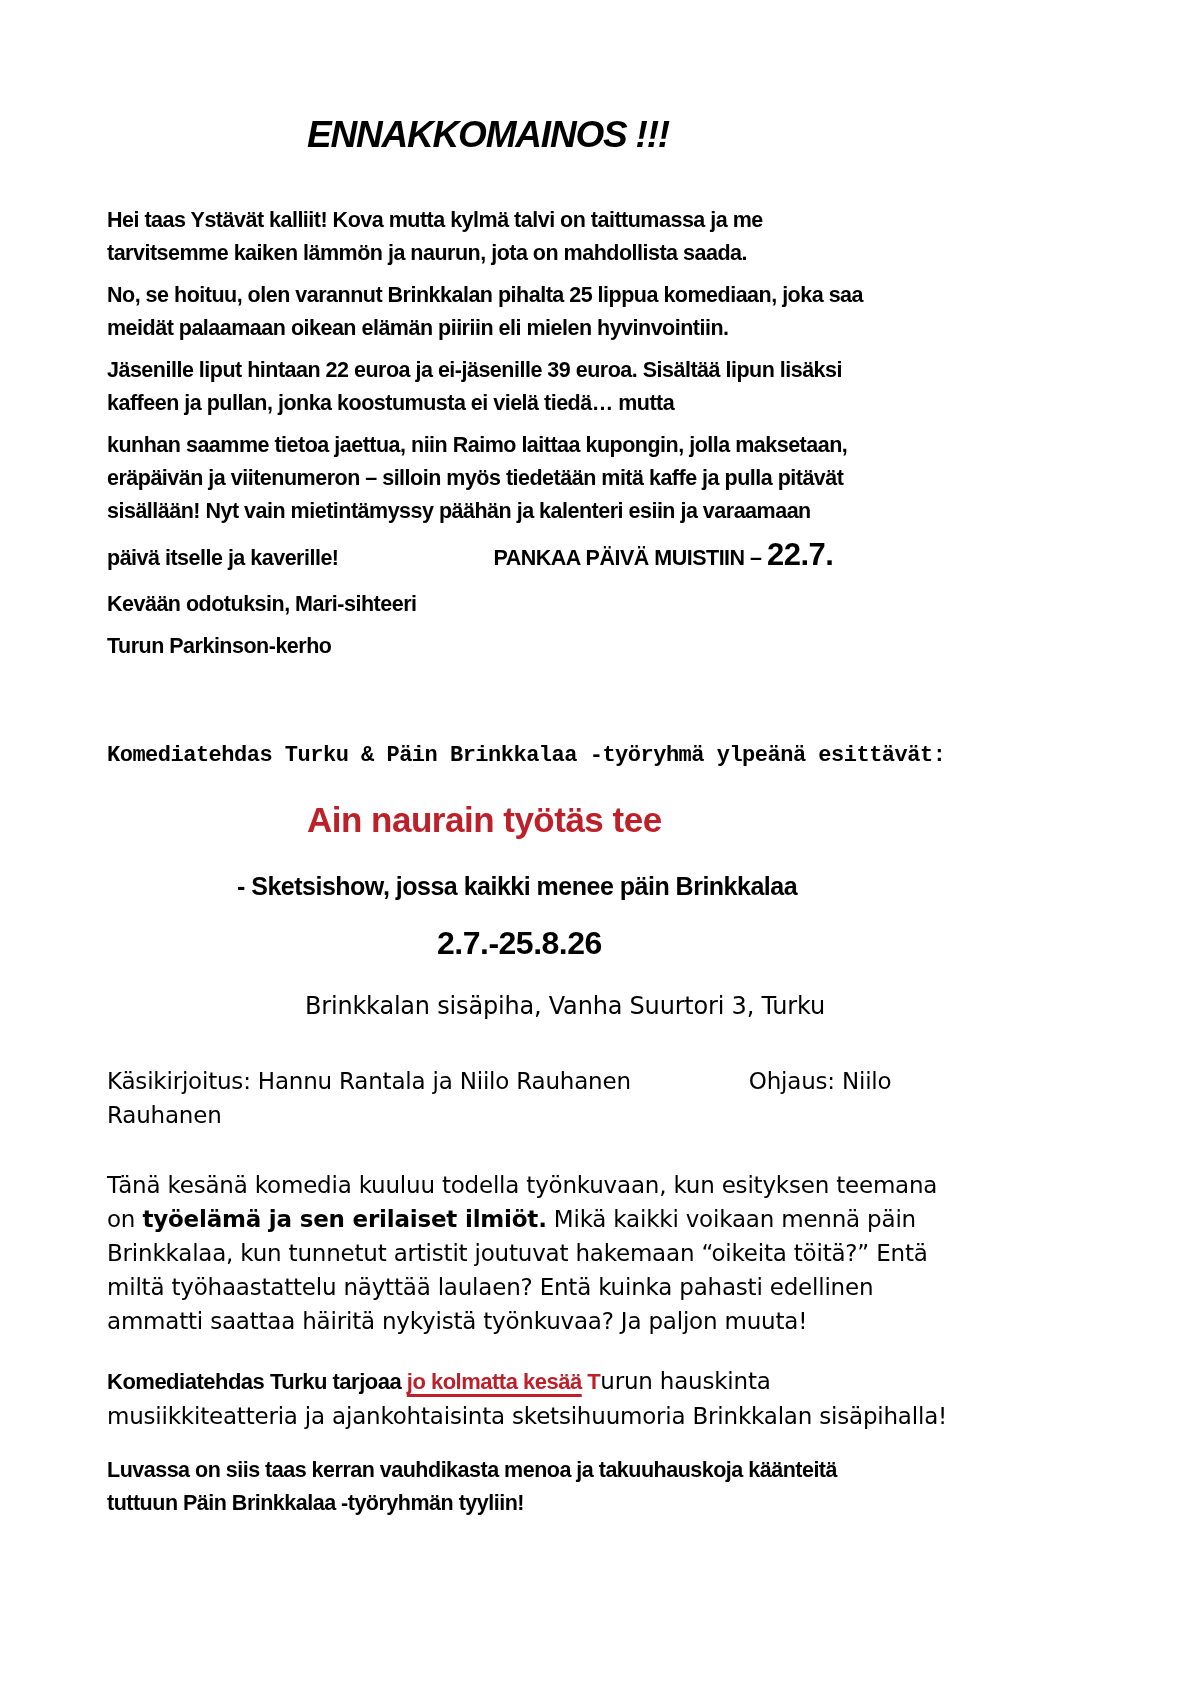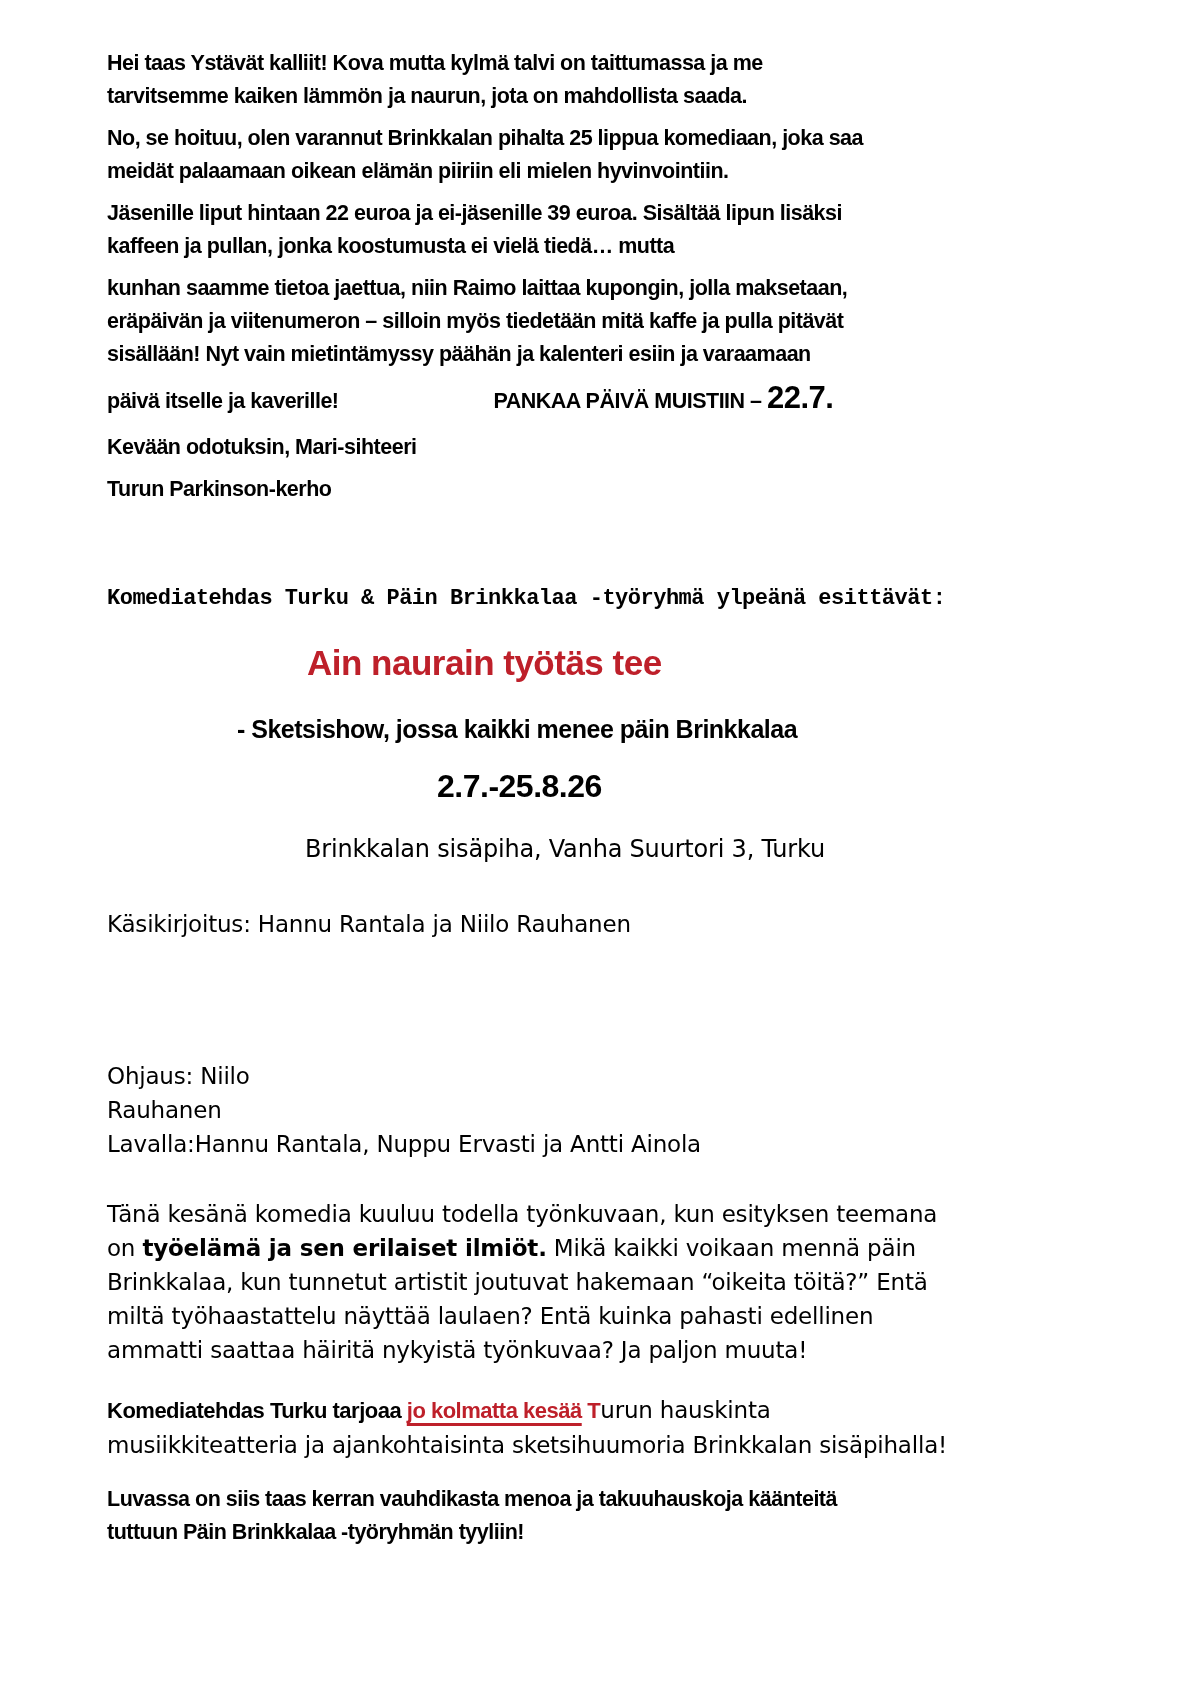--- a/index.html
+++ b/index.html
@@ -56,21 +56,21 @@
   .show-title{
     color:var(--red);
     font-weight:700;font-size:35px;line-height:56px;letter-spacing:-0.5px;
     margin:20px 0 0 200px;
   }
   .show-subtitle{margin:22px 0 0 130px;font-size:25px;line-height:33px;}
   .show-dates{margin:20px 0 0 330px;font-size:32px;line-height:40px;}
   .venue{margin:27px 0 0 198px;font-size:24px;line-height:32px;}
 
   .credits{margin-top:42px;font-size:23px;line-height:34px;}
-  .credits-row{display:flex;gap:118px;flex-direction:column;}
+  .credits-row{display:flex;gap:118px;}
 
   .promo{margin-top:26px;font-size:23px;line-height:34px;max-width:1015px;}
   .promo-lead{
     font-family:"Liberation Sans", sans-serif;
     font-weight:700;font-size:22px;letter-spacing:-0.5px;
   }
   .red{color:var(--red);}
   .u{
     text-decoration:underline;
     text-decoration-thickness:3px;
@@ -80,20 +80,21 @@
   .desc{margin-top:36px;font-size:23px;line-height:34px;max-width:1015px;}
   .desc .b{font-weight:700;}
 
   .closing{margin-top:21px;font-size:21.5px;line-height:33px;max-width:1015px;}
 </style>
 </head>
 <body>
 
 <div class="page">
 
+  <h1 class="main-title fit">ENNAKKOMAINOS !!!</h1>
 
   <p class="condb bodyp pre mt-first">Hei taas Ystävät kalliit! Kova mutta kylmä talvi on taittumassa ja me
 tarvitsemme kaiken lämmön ja naurun, jota on mahdollista saada.</p>
   <p class="condb bodyp pre mt-para">No, se hoituu, olen varannut Brinkkalan pihalta 25 lippua komediaan, joka saa
 meidät palaamaan oikean elämän piiriin eli mielen hyvinvointiin.</p>
   <p class="condb bodyp pre mt-para">Jäsenille liput hintaan 22 euroa ja ei-jäsenille 39 euroa. Sisältää lipun lisäksi
 kaffeen ja pullan, jonka koostumusta ei vielä tiedä… mutta</p>
   <p class="condb bodyp pre mt-para">kunhan saamme tietoa jaettua, niin Raimo laittaa kupongin, jolla maksetaan,
 eräpäivän ja viitenumeron – silloin myös tiedetään mitä kaffe ja pulla pitävät
 sisällään! Nyt vain mietintämyssy päähän ja kalenteri esiin ja varaamaan</p>
@@ -112,21 +113,20 @@
   <p class="condb show-dates fit">2.7.-25.8.26</p>
 
   <p class="hum venue fit">Brinkkalan sisäpiha, Vanha Suurtori 3, Turku</p>
 
   <div class="hum credits">
     <div class="credits-row">
         <span>Käsikirjoitus: Hannu Rantala ja Niilo Rauhanen</span>
         <span>Ohjaus: Niilo</span>
       </div>
     <div>Rauhanen</div>
-    <div>Lavalla:Hannu Rantala, Nuppu Ervasti ja Antti Ainola</div>
   </div>
 
   <p class="hum desc"><span class="pre">Tänä kesänä komedia kuuluu todella työnkuvaan, kun esityksen teemana
 on </span><span class="b">työelämä ja sen erilaiset ilmiöt.</span><span class="pre"> Mikä kaikki voikaan mennä päin
 Brinkkalaa, kun tunnetut artistit joutuvat hakemaan “oikeita töitä?” Entä
 miltä työhaastattelu näyttää laulaen? Entä kuinka pahasti edellinen
 ammatti saattaa häiritä nykyistä työnkuvaa? Ja paljon muuta!</span></p>
 
   <p class="hum promo"><span class="promo-lead">Komediatehdas Turku tarjoaa </span><span class="promo-lead red u">jo kolmatta kesää</span><span class="promo-lead red"> T</span><span class="pre">urun hauskinta
 musiikkiteatteria ja ajankohtaisinta sketsihuumoria Brinkkalan sisäpihalla!</span></p>

